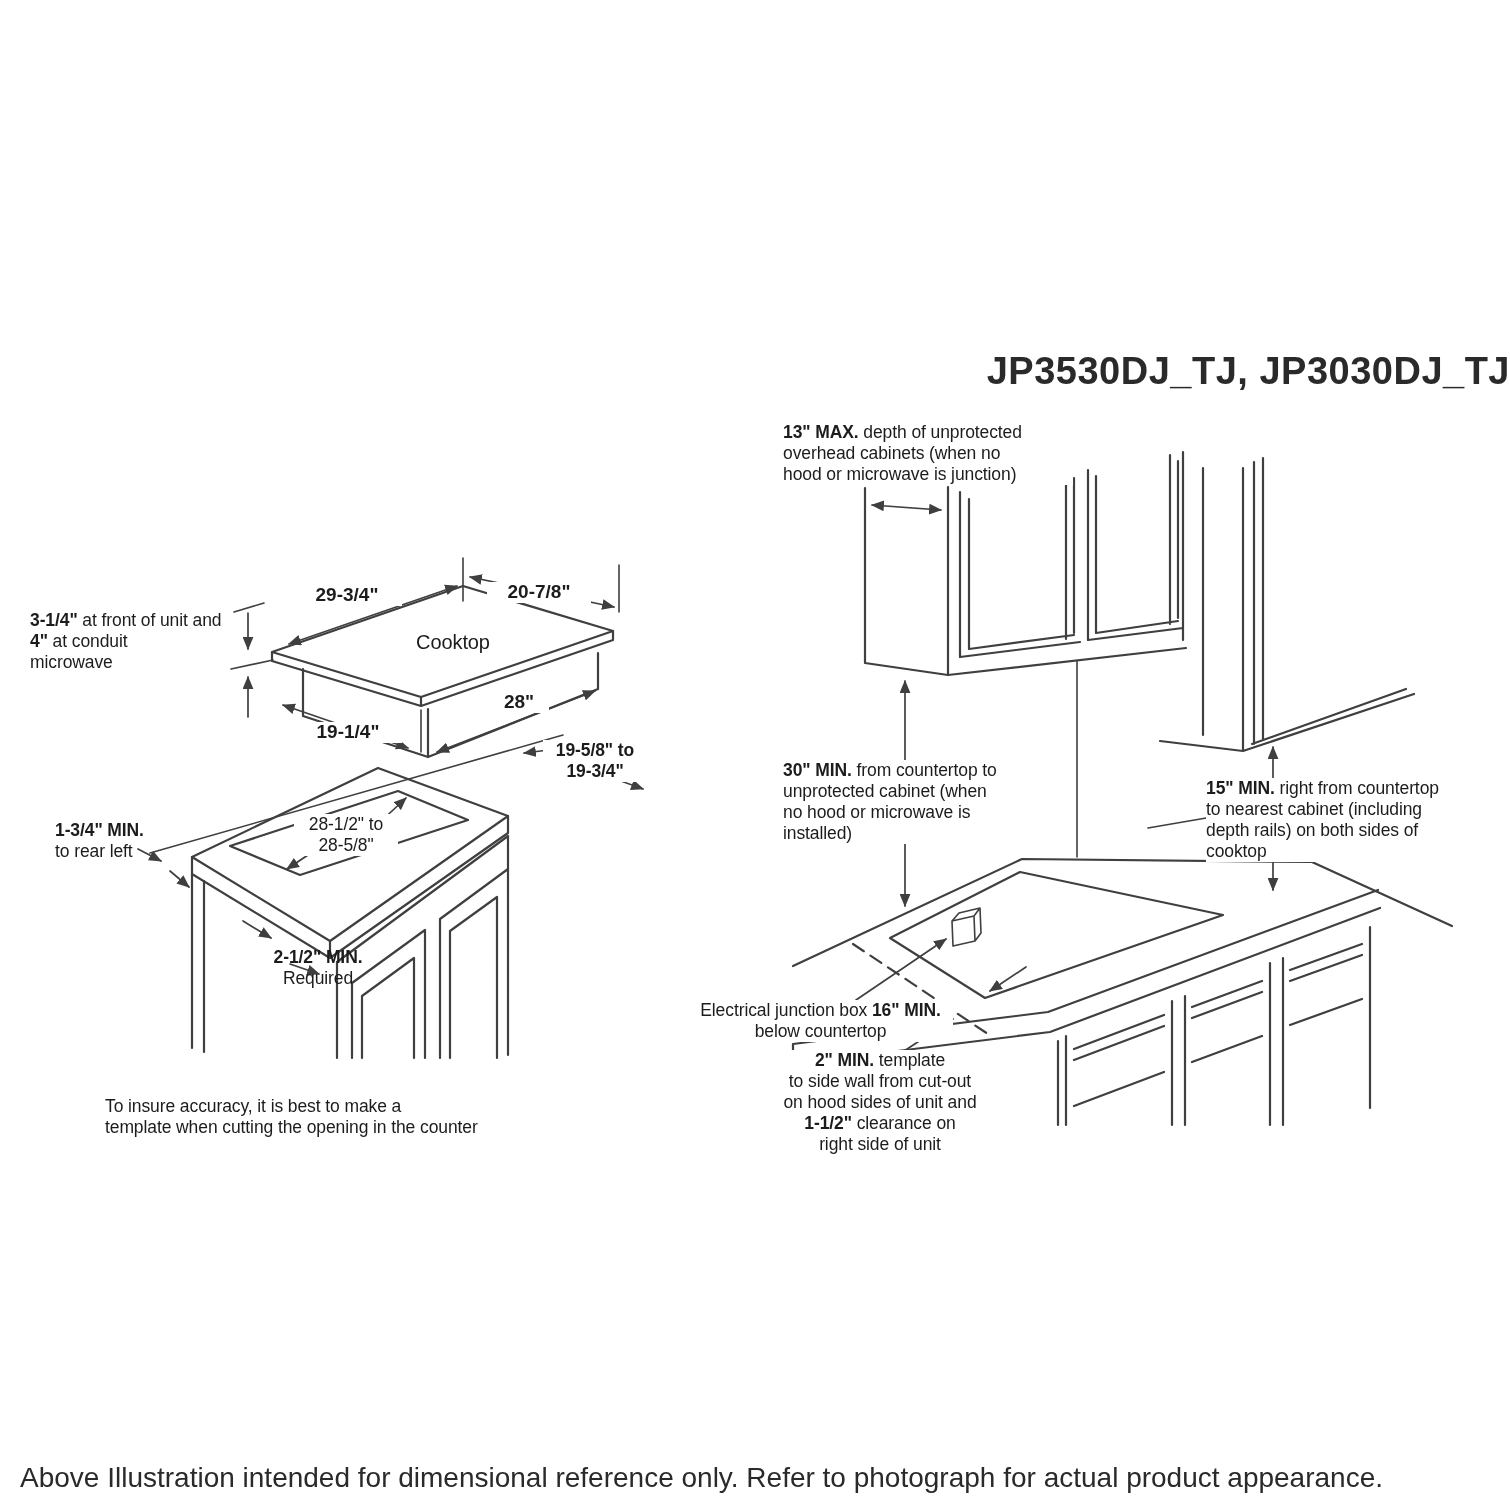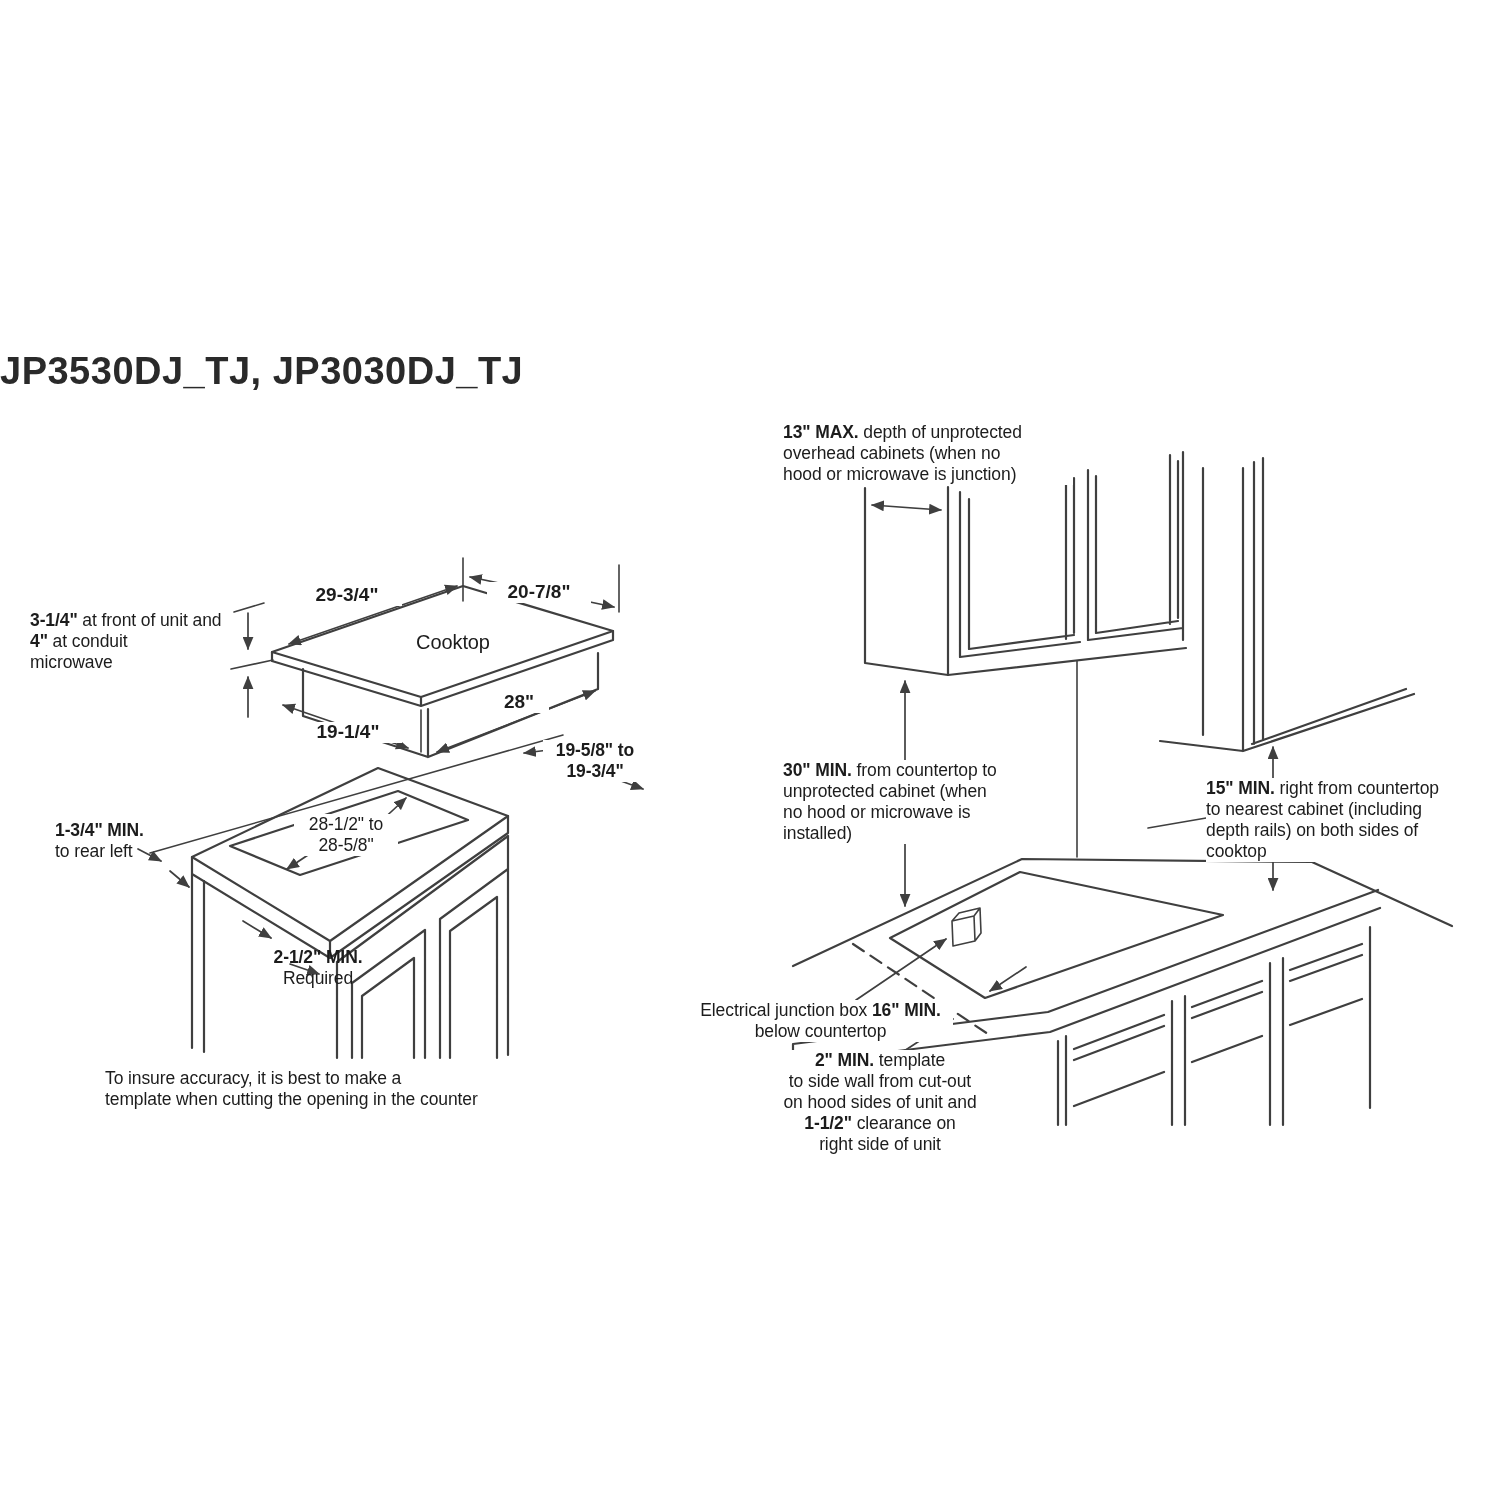--- a/index.html
+++ b/index.html
@@ -9,21 +9,21 @@
   .s{stroke:#3f3f3f;fill:none;stroke-width:2.2px;stroke-linejoin:round;stroke-linecap:round;}
   .t{stroke-width:1.6px;}
   .d{stroke-width:1.7px;}
   .dash{stroke-dasharray:13 8;}
   .lbl{position:absolute;color:#1c1c1c;font-size:17.5px;line-height:1.2;letter-spacing:-0.1px;}
   .bg{background:#ffffff;}
   .ctr{text-align:center;}
   .b{font-weight:bold;}
   .dimlbl{position:absolute;font-weight:bold;font-size:19px;color:#1c1c1c;
           text-align:center;background:#fff;line-height:1.1;padding:0 2px;}
-  #title{position:absolute;top:350px;left:0;width:100%;text-align:left;
+  #title{position:absolute;top:350px;left:0;width:100%;text-align:right;
          font-size:38px;font-weight:bold;color:#2a2a2a;letter-spacing:.5px;}
   #footer{position:absolute;top:1462px;left:20px;width:1478px;font-size:28px;
           color:#2a2a2a;}
 </style>
 </head>
 <body>
 
 <div id="stage">
 
   <div id="title">JP3530DJ_TJ, JP3030DJ_TJ</div>
@@ -116,26 +116,27 @@
   <div class="lbl" style="left:30px;top:610px;width:212px;"><b class="b">3-1/4"</b><span> at front of unit and</span><br><b class="b">4"</b><span> at conduit</span><br><span>microwave</span></div>
 
   <div class="lbl ctr bg b" style="left:543px;top:740px;width:104px;"><span>19-5/8" to</span><br><span>19-3/4"</span></div>
 
   <div class="lbl ctr bg" style="left:294px;top:814px;width:104px;"><span>28-1/2" to</span><br><span>28-5/8"</span></div>
 
   <div class="lbl" style="left:55px;top:820px;width:140px;"><b class="b">1-3/4" MIN.</b><br><span>to rear left</span></div>
 
   <div class="lbl ctr" style="left:246px;top:947px;width:144px;"><b class="b">2-1/2" MIN.</b><br><span>Required</span></div>
 
-  <div class="lbl" style="left:105px;top:1068px;width:470px;"><span>To insure accuracy, it is best to make a</span><br><span>template when cutting the opening in the counter</span></div>
+  <div class="lbl" style="left:105px;top:1096px;width:470px;"><span>To insure accuracy, it is best to make a</span><br><span>template when cutting the opening in the counter</span></div>
 
   <div class="lbl bg" style="left:783px;top:422px;width:290px;"><b class="b">13" MAX.</b><span> depth of unprotected</span><br><span>overhead cabinets (when no</span><br><span>hood or microwave is junction)</span></div>
 
   <div class="lbl bg" style="left:783px;top:760px;width:245px;"><b class="b">30" MIN.</b><span> from countertop to</span><br><span>unprotected cabinet (when</span><br><span>no hood or microwave is</span><br><span>installed)</span></div>
 
   <div class="lbl bg" style="left:1206px;top:778px;width:310px;"><b class="b">15" MIN.</b><span> right from countertop</span><br><span>to nearest cabinet (including</span><br><span>depth rails) on both sides of</span><br><span>cooktop</span></div>
 
   <div class="lbl ctr bg" style="left:688px;top:1000px;width:265px;"><span>Electrical junction box </span><b class="b">16" MIN.</b><br><span>below countertop</span></div>
 
   <div class="lbl ctr bg" style="left:765px;top:1050px;width:230px;"><b class="b">2" MIN.</b><span> template</span><br><span>to side wall from cut-out</span><br><span>on hood sides of unit and</span><br><b class="b">1-1/2"</b><span> clearance on</span><br><span>right side of unit</span></div>
 
+  <div id="footer">Above Illustration intended for dimensional reference only. Refer to photograph for actual product appearance.</div>
 
 </div>
 
 </body></html>

